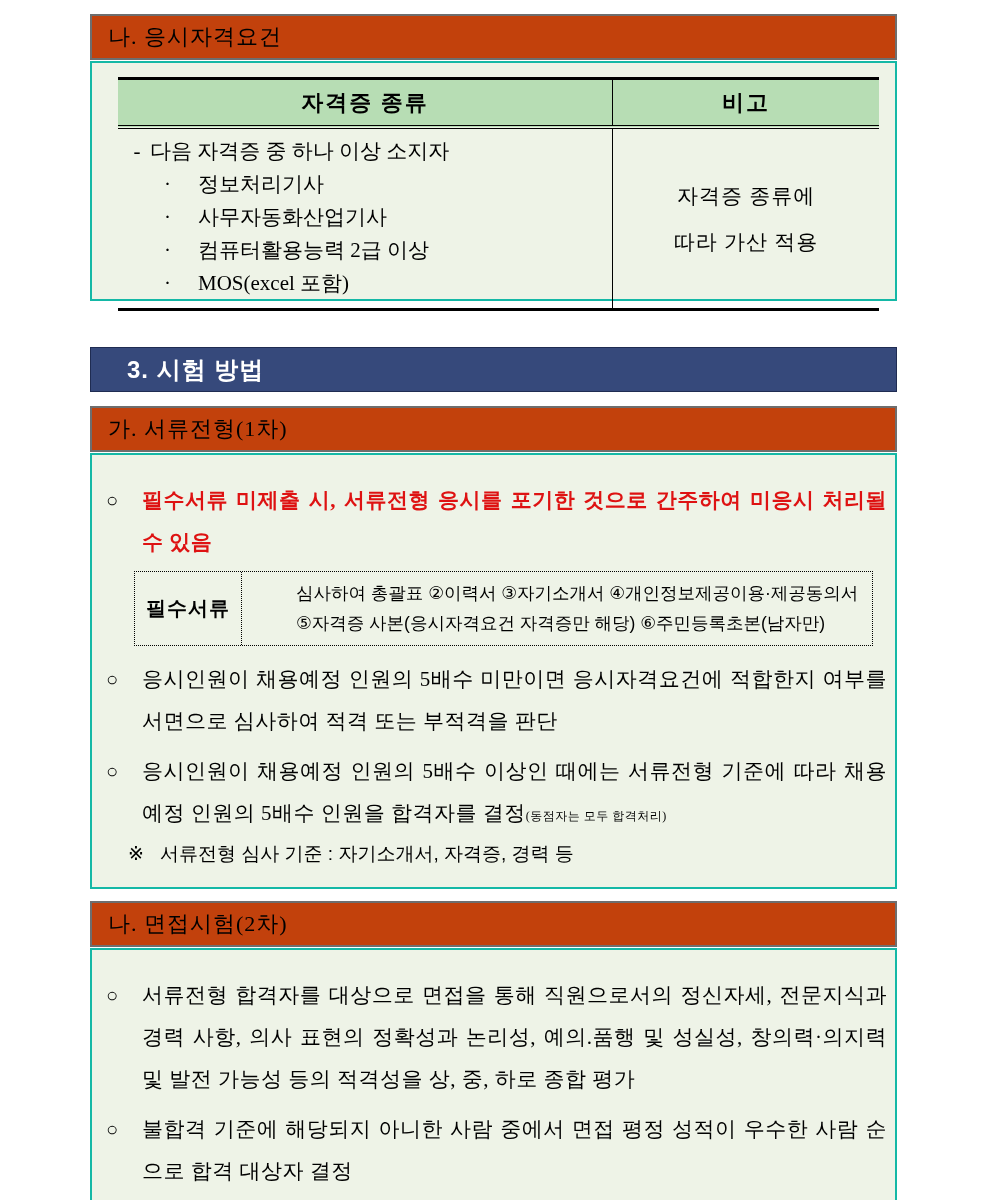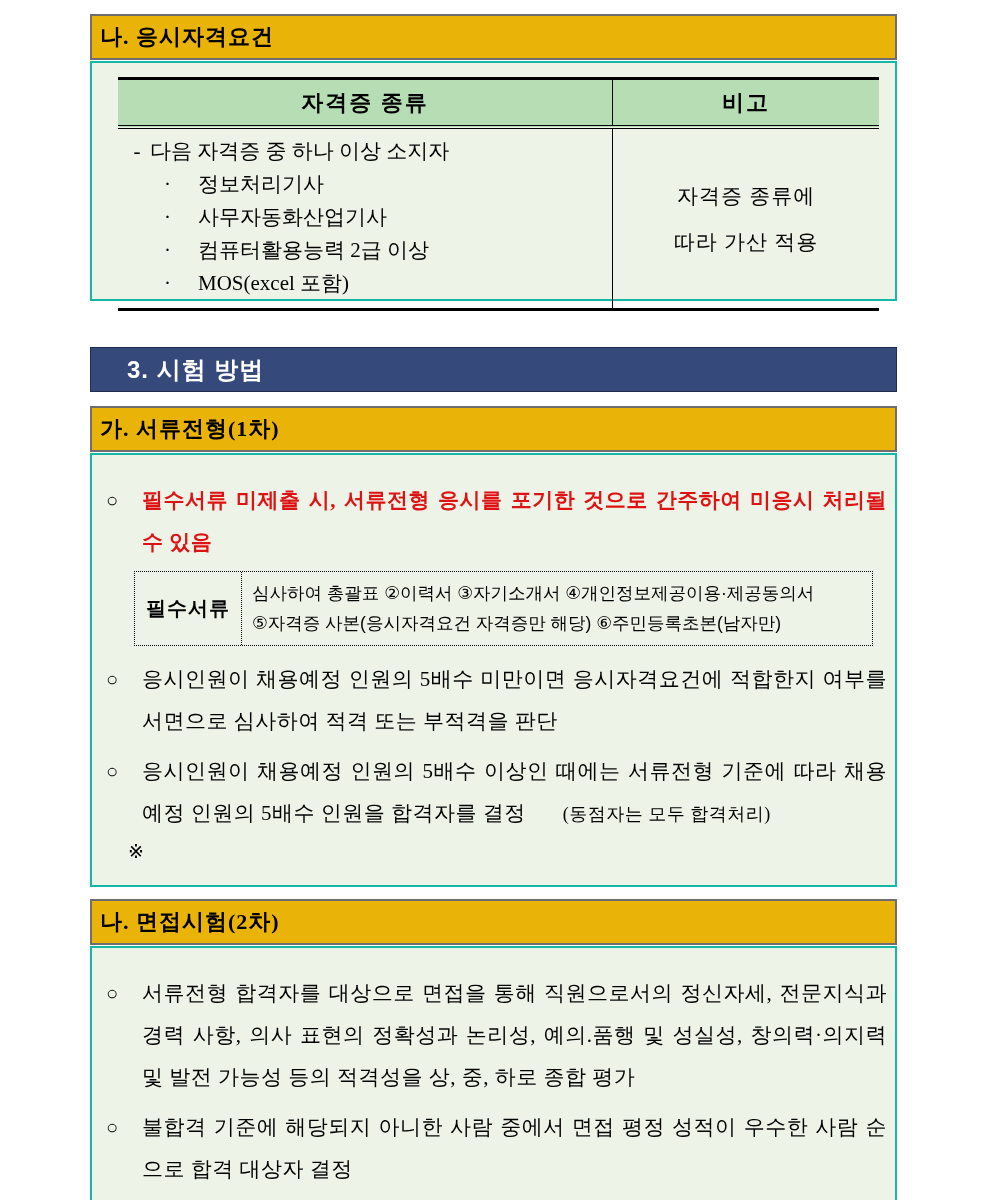--- a/index.html
+++ b/index.html
@@ -4,23 +4,23 @@
 <style>
   html,body{margin:0;padding:0;}
   body{
     width:987px;height:1200px;overflow:hidden;background:#ffffff;color:#000;
     font-family:"Liberation Serif","DejaVu Serif",serif;
   }
   .page{padding:14px 90px 0 90px;}
 
   
   .hdr-box{
-    border:2px solid #6e6e6e;background:#eab308;
-    height:42px;line-height:42px;font-weight:bold;font-size:22px;
-    padding-left:8px;letter-spacing:1px;
+    border:2px solid #6e6e6e;background:#c2410c;
+    height:42px;line-height:42px;font-weight:normal;font-size:22px;
+    padding-left:16px;letter-spacing:1px;
   }
   .content-box{
     border:2px solid #14b8a6;background:#eef3e7;margin-top:1px;
   }
 
   
   .qual-wrap{height:236px;}
   table.qual{border-collapse:collapse;margin:14px 16px 0 26px;width:calc(100% - 42px);}
   table.qual th{
     background:#b7ddb4;border-top:3px solid #000;border-bottom:4px double #000;
@@ -44,26 +44,27 @@
   .sub-hdr{margin-top:14px;}
   .sub-hdr2{margin-top:12px;}
 
   
   .body-pad{padding:24px 8px 18px 12px;}
   .body-pad2{padding:24px 8px 22px 12px;}
   .bullet{display:flex;font-size:21px;line-height:42px;margin-bottom:8px;}
   .bullet .mk{width:36px;flex:none;font-size:20px;padding-left:2px;}
   .bullet .tx{flex:1;text-align:justify;letter-spacing:0.5px;}
   .red{color:#de1212;font-weight:bold;}
-  .small-par{font-size:18px;margin-left:37px;}
+  .small-par{font-size:12px;}
 
   
   .docs{
     border:1px dotted #000;margin:2px 14px 12px 30px;display:flex;background:#eef3e7;
     font-family:"Liberation Sans","DejaVu Sans",sans-serif;
+    gap:44px;
   }
   .docs .label{
     width:106px;flex:none;display:flex;align-items:center;justify-content:center;
     font-weight:bold;font-size:20px;border-right:1px dotted #000;letter-spacing:1px;
   }
   .docs .dbody{padding:6px 8px 7px 10px;font-size:17.5px;line-height:30px;}
 
   .note{
     font-family:"Liberation Sans","DejaVu Sans",sans-serif;font-size:19px;
     display:flex;padding-left:24px;margin-top:2px;line-height:30px;
@@ -146,20 +147,21 @@
       <span class="tx">응시인원이 채용예정 인원의 5배수 미만이면 응시자격요건에 적합한지 여부를 서면으로 심사하여 적격 또는 부적격을 판단</span>
     </div>
 
     <div class="bullet" style="margin-bottom:2px;">
       <span class="mk">○</span>
       <span class="tx"><span>응시인원이 채용예정 인원의 5배수 이상인 때에는 서류전형 기준에 따라 채용예정 인원의 5배수 인원을 합격자를 결정</span><span class="small-par">(동점자는 모두 합격처리)</span></span>
     </div>
 
     <div class="note">
       <span class="mk">※</span>
+      <span>서류전형 심사 기준 : 자기소개서, 자격증, 경력 등</span>
     </div>
   </div>
 
   <div class="hdr-box sub-hdr2">
     <span>나. 면접시험(2차)</span>
   </div>
 
   <div class="content-box body-pad2" style="height:230px;">
     <div class="bullet">
       <span class="mk">○</span>

